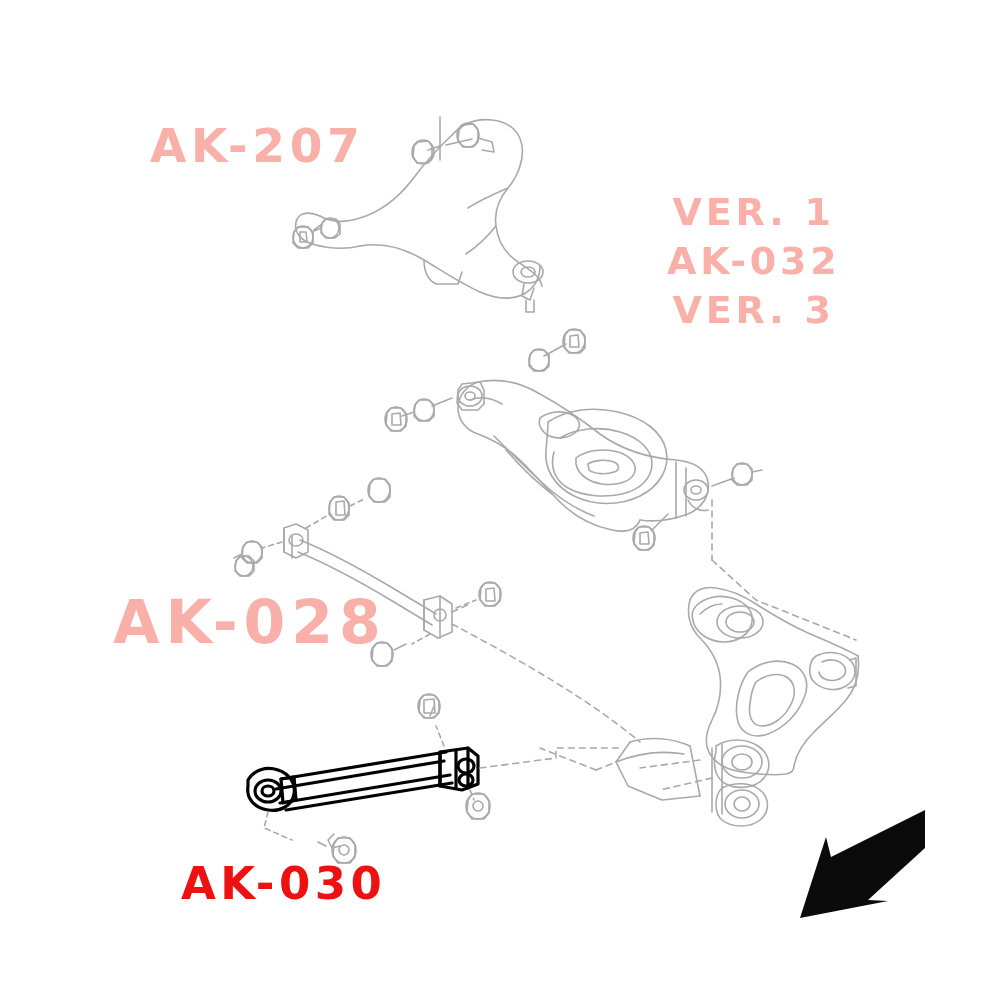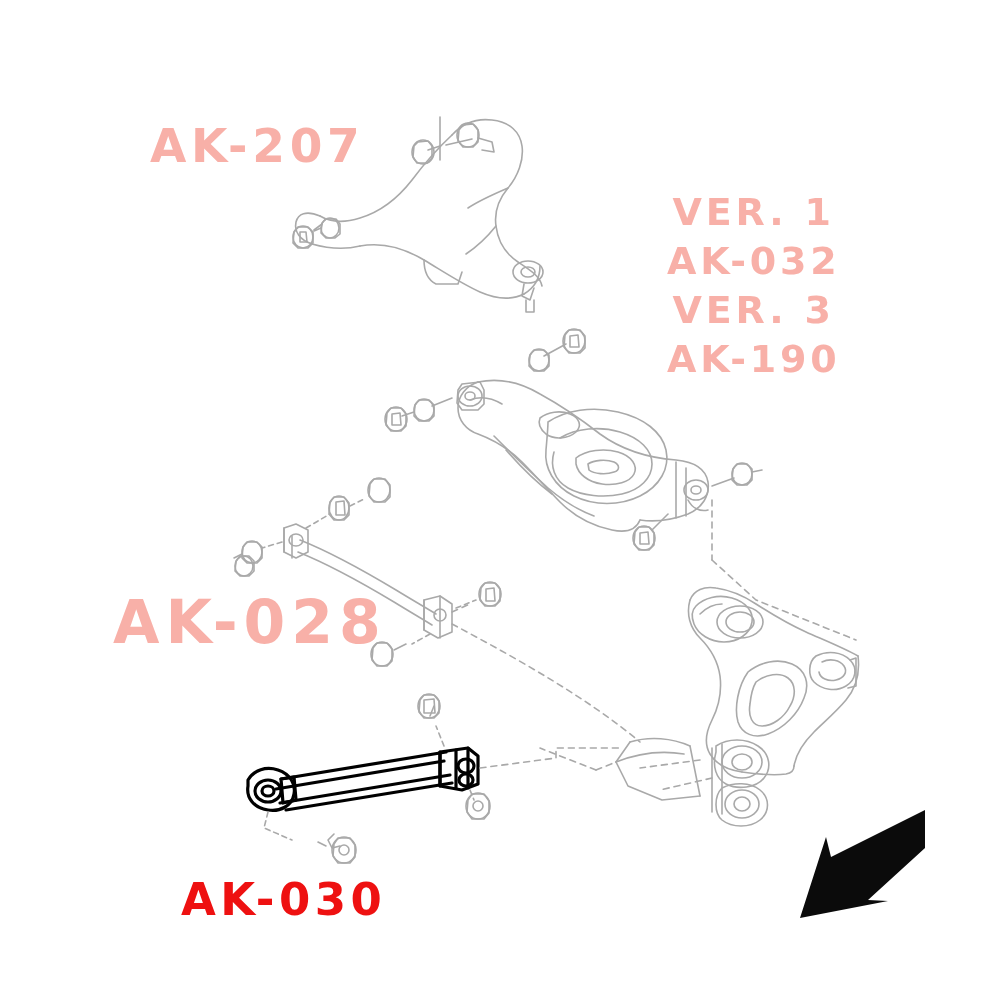--- a/index.html
+++ b/index.html
@@ -16,21 +16,21 @@
     font-weight:700;
     letter-spacing:0.10em;
     white-space:pre;
     line-height:1;
     -webkit-font-smoothing:antialiased;
   }
   .label.pink{color:#f8b0a8;}
   .label.red{color:#ee1111;}
   #lbl-ak207{left:150px;top:122px;font-size:47px;}
   #lbl-ak028{left:113px;top:592px;font-size:60px;}
-  #lbl-ak030{left:181px;top:861px;font-size:45px;margin-top:16px;}
+  #lbl-ak030{left:181px;top:861px;font-size:45px;}
   #ver-block{position:absolute;left:667px;top:193px;}
   #ver-block .label{position:static;display:block;font-size:38px;margin-bottom:11px;}
 </style>
 </head>
 <body>
 
 <div id="stage">
 
   <svg id="diagram-svg" viewBox="0 0 1000 1000">
 
@@ -283,16 +283,15 @@
   <div id="lbl-ak207" class="label pink">AK-207</div>
 
   <div id="lbl-ak028" class="label pink">AK-028</div>
 
   <div id="lbl-ak030" class="label red">AK-030</div>
 
   <div id="ver-block">
     <div class="label pink">VER. 1</div>
     <div class="label pink">AK-032</div>
     <div class="label pink">VER. 3</div>
-    <div class="label pink">AK-190</div>
   </div>
 
 </div>
 
 </body></html>

